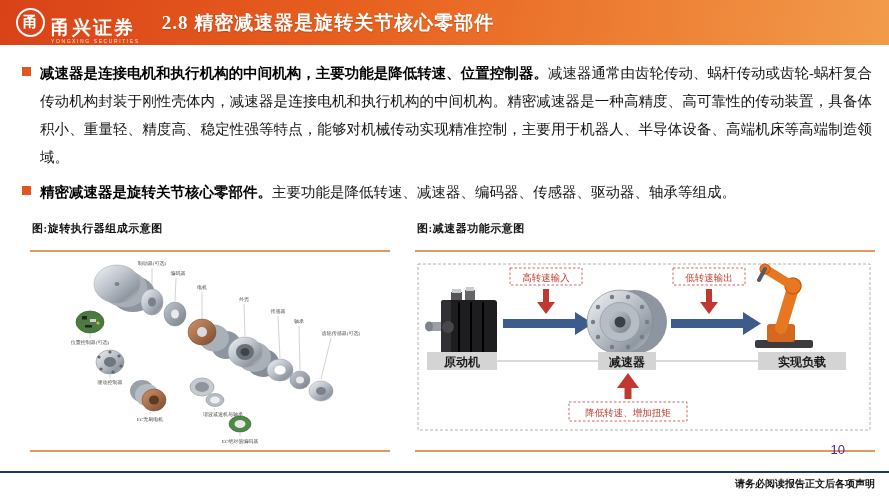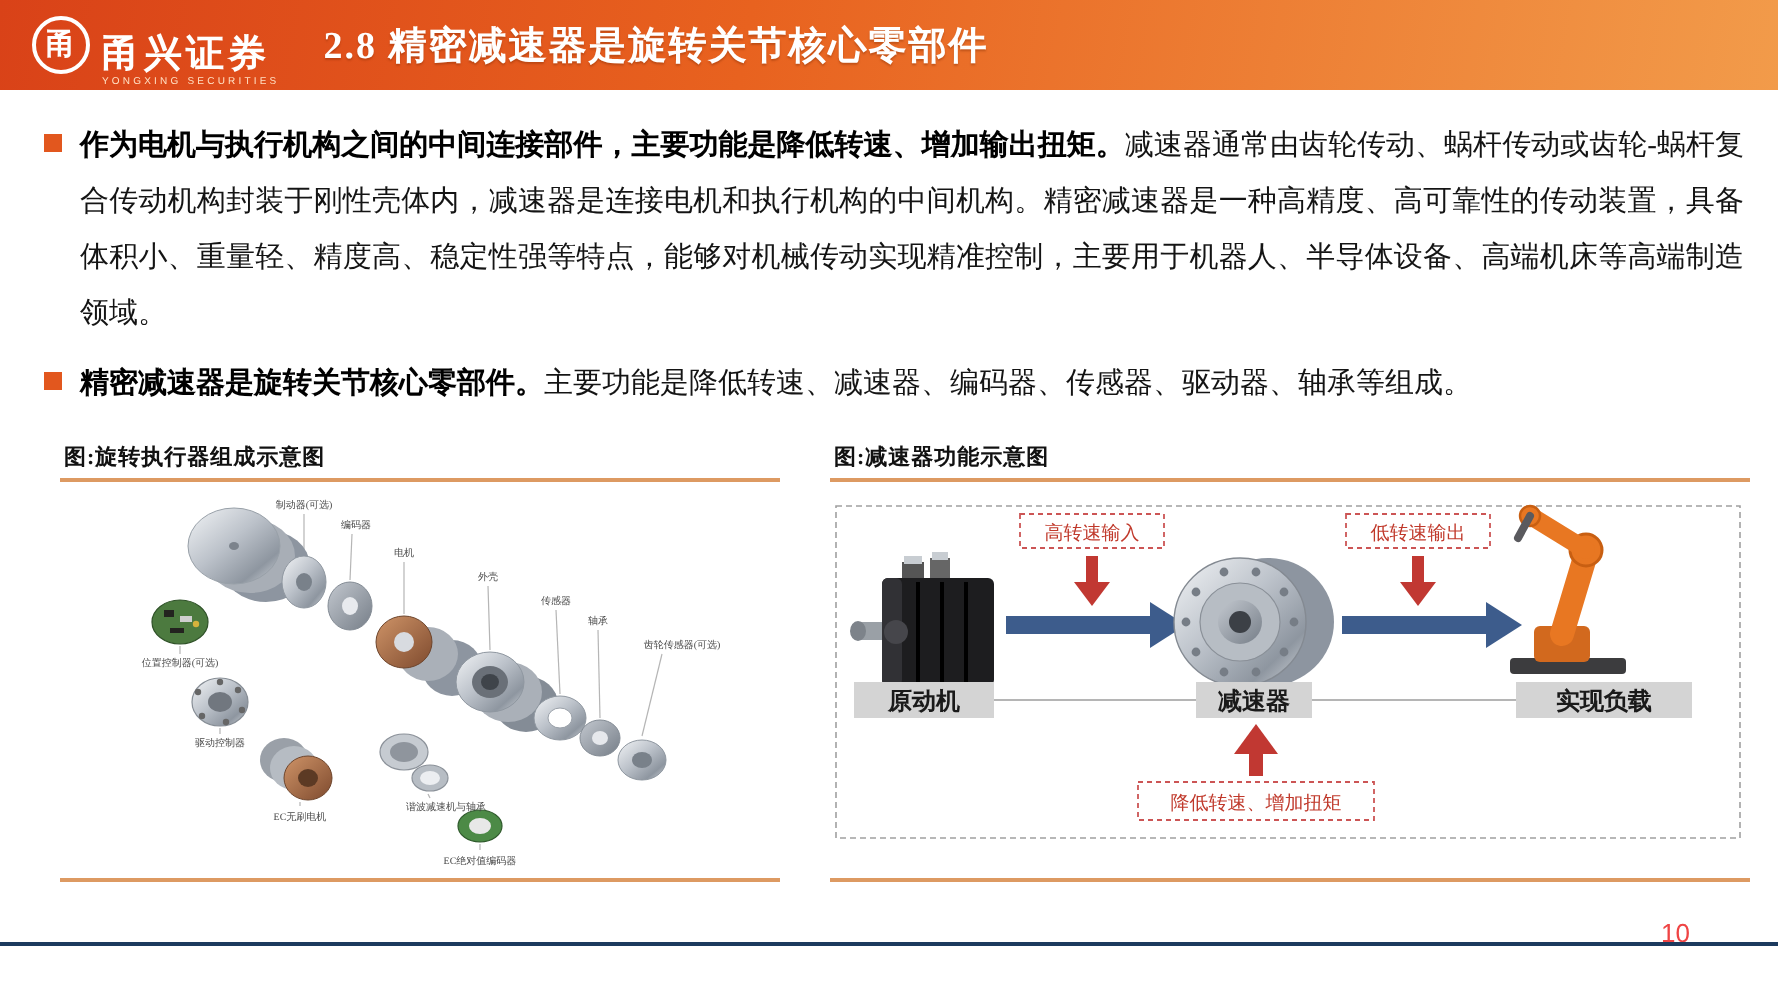--- a/index.html
+++ b/index.html
@@ -22,27 +22,27 @@
   .bullets{padding:14px 17px 0 22px;}
   .bullet{display:flex;margin-bottom:7px;}
   .bullet-sq{width:9px;height:9px;background:#e2571e;margin:8px 9px 0 0;flex:none;}
   .bullet p{margin:0;width:832px;font-size:14.5px;line-height:28px;color:#141414;
             text-align:justify;}
   .bullet p b{font-weight:bold;color:#000;}
   
   .figs{display:flex;padding-left:30px;margin-top:14px;}
   .fig-left{width:360px;}
   .fig-right{width:460px;margin-left:25px;}
-  .fig-title{font-size:11px;font-weight:bold;color:#111;padding:1px 0 3px 2px;letter-spacing:.5px;}
+  .fig-title{font-size:11px;font-weight:bold;color:#111;padding:1px 0 14px 2px;letter-spacing:.5px;}
   .fig-rule{height:2px;background:#dd9a62;}
   .fig-body{height:198px;position:relative;background:#fff;}
   .fig-source{font-size:9.5px;font-style:italic;color:#3a3a3a;padding:3px 0 0 2px;}
   
   .footer-line{position:absolute;left:0;right:0;top:471px;height:2px;background:#1c3a5e;}
-  .page-num{position:absolute;top:459px;right:44px;font-size:13px;color:#ef4444;
+  .page-num{position:absolute;top:442px;right:44px;font-size:13px;color:#4c1d95;
             font-family:"Liberation Sans",sans-serif;}
   .disclaimer{position:absolute;top:477px;right:14px;font-size:10px;font-weight:bold;color:#141414;}
   svg{display:block;}
   svg text{font-family:"Liberation Serif",serif;}
 </style>
 </head>
 <body>
 
 <div class="page">
 
@@ -55,21 +55,21 @@
         <span class="logo-cn">甬兴证券</span>
         <span class="logo-en">YONGXING SECURITIES</span>
       </div>
     </div>
     <div class="header-title">2.8 精密减速器是旋转关节核心零部件</div>
   </div>
 
   <div class="bullets">
     <div class="bullet">
       <span class="bullet-sq"></span>
-      <p><b>作为电机与执行机构之间的中间连接部件，主要功能是降低转速、增加输出扭矩。</b><span>减速器通常由齿轮传动、蜗杆传动或齿轮-蜗杆复合传动机构封装于刚性壳体内，减速器是连接电机和执行机构的中间机构。精密减速器是一种高精度、高可靠性的传动装置，具备体积小、重量轻、精度高、稳定性强等特点，能够对机械传动实现精准控制，主要用于机器人、半导体设备、高端机床等高端制造领域。</span></p>
+      <p><b>减速器是连接电机和执行机构的中间机构，主要功能是降低转速、位置控制器。</b><span>减速器通常由齿轮传动、蜗杆传动或齿轮-蜗杆复合传动机构封装于刚性壳体内，减速器是连接电机和执行机构的中间机构。精密减速器是一种高精度、高可靠性的传动装置，具备体积小、重量轻、精度高、稳定性强等特点，能够对机械传动实现精准控制，主要用于机器人、半导体设备、高端机床等高端制造领域。</span></p>
     </div>
     <div class="bullet">
       <span class="bullet-sq"></span>
       <p><b>精密减速器是旋转关节核心零部件。</b><span>主要功能是降低转速、减速器、编码器、传感器、驱动器、轴承等组成。</span></p>
     </div>
   </div>
 
   <div class="figs">
 
     <div class="fig-left">
@@ -307,14 +307,15 @@
             <text x="213" y="163.5" font-size="9.5" fill="#c0392b" text-anchor="middle">降低转速、增加扭矩</text>
           </g>
         </svg>
       </div>
       <div class="fig-rule"></div>
     </div>
   </div>
 
   <div class="page-num">10</div>
   <div class="footer-line"></div>
+  <div class="disclaimer">请务必阅读报告正文后各项声明</div>
 
 </div>
 
 </body></html>

